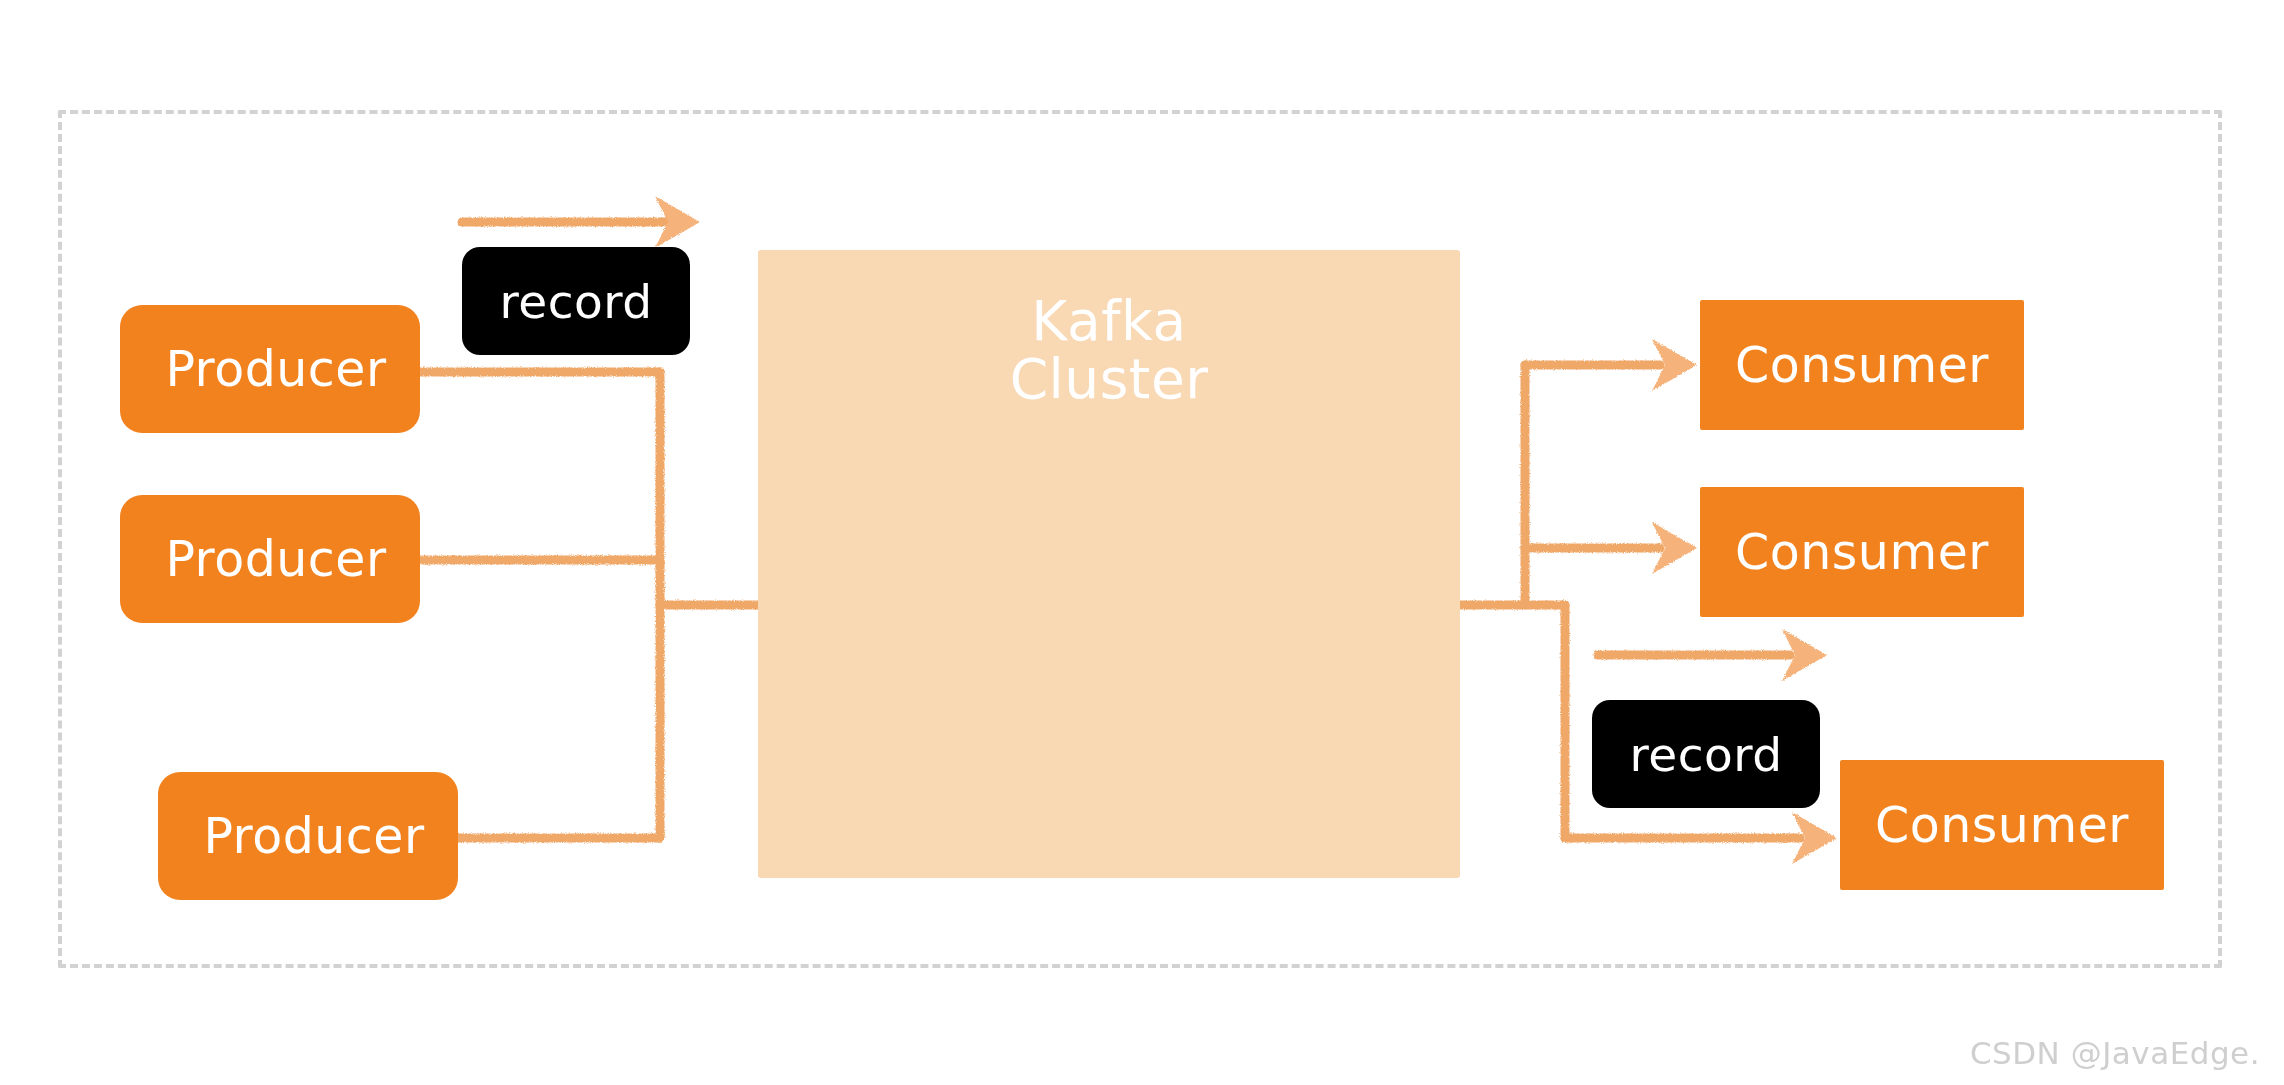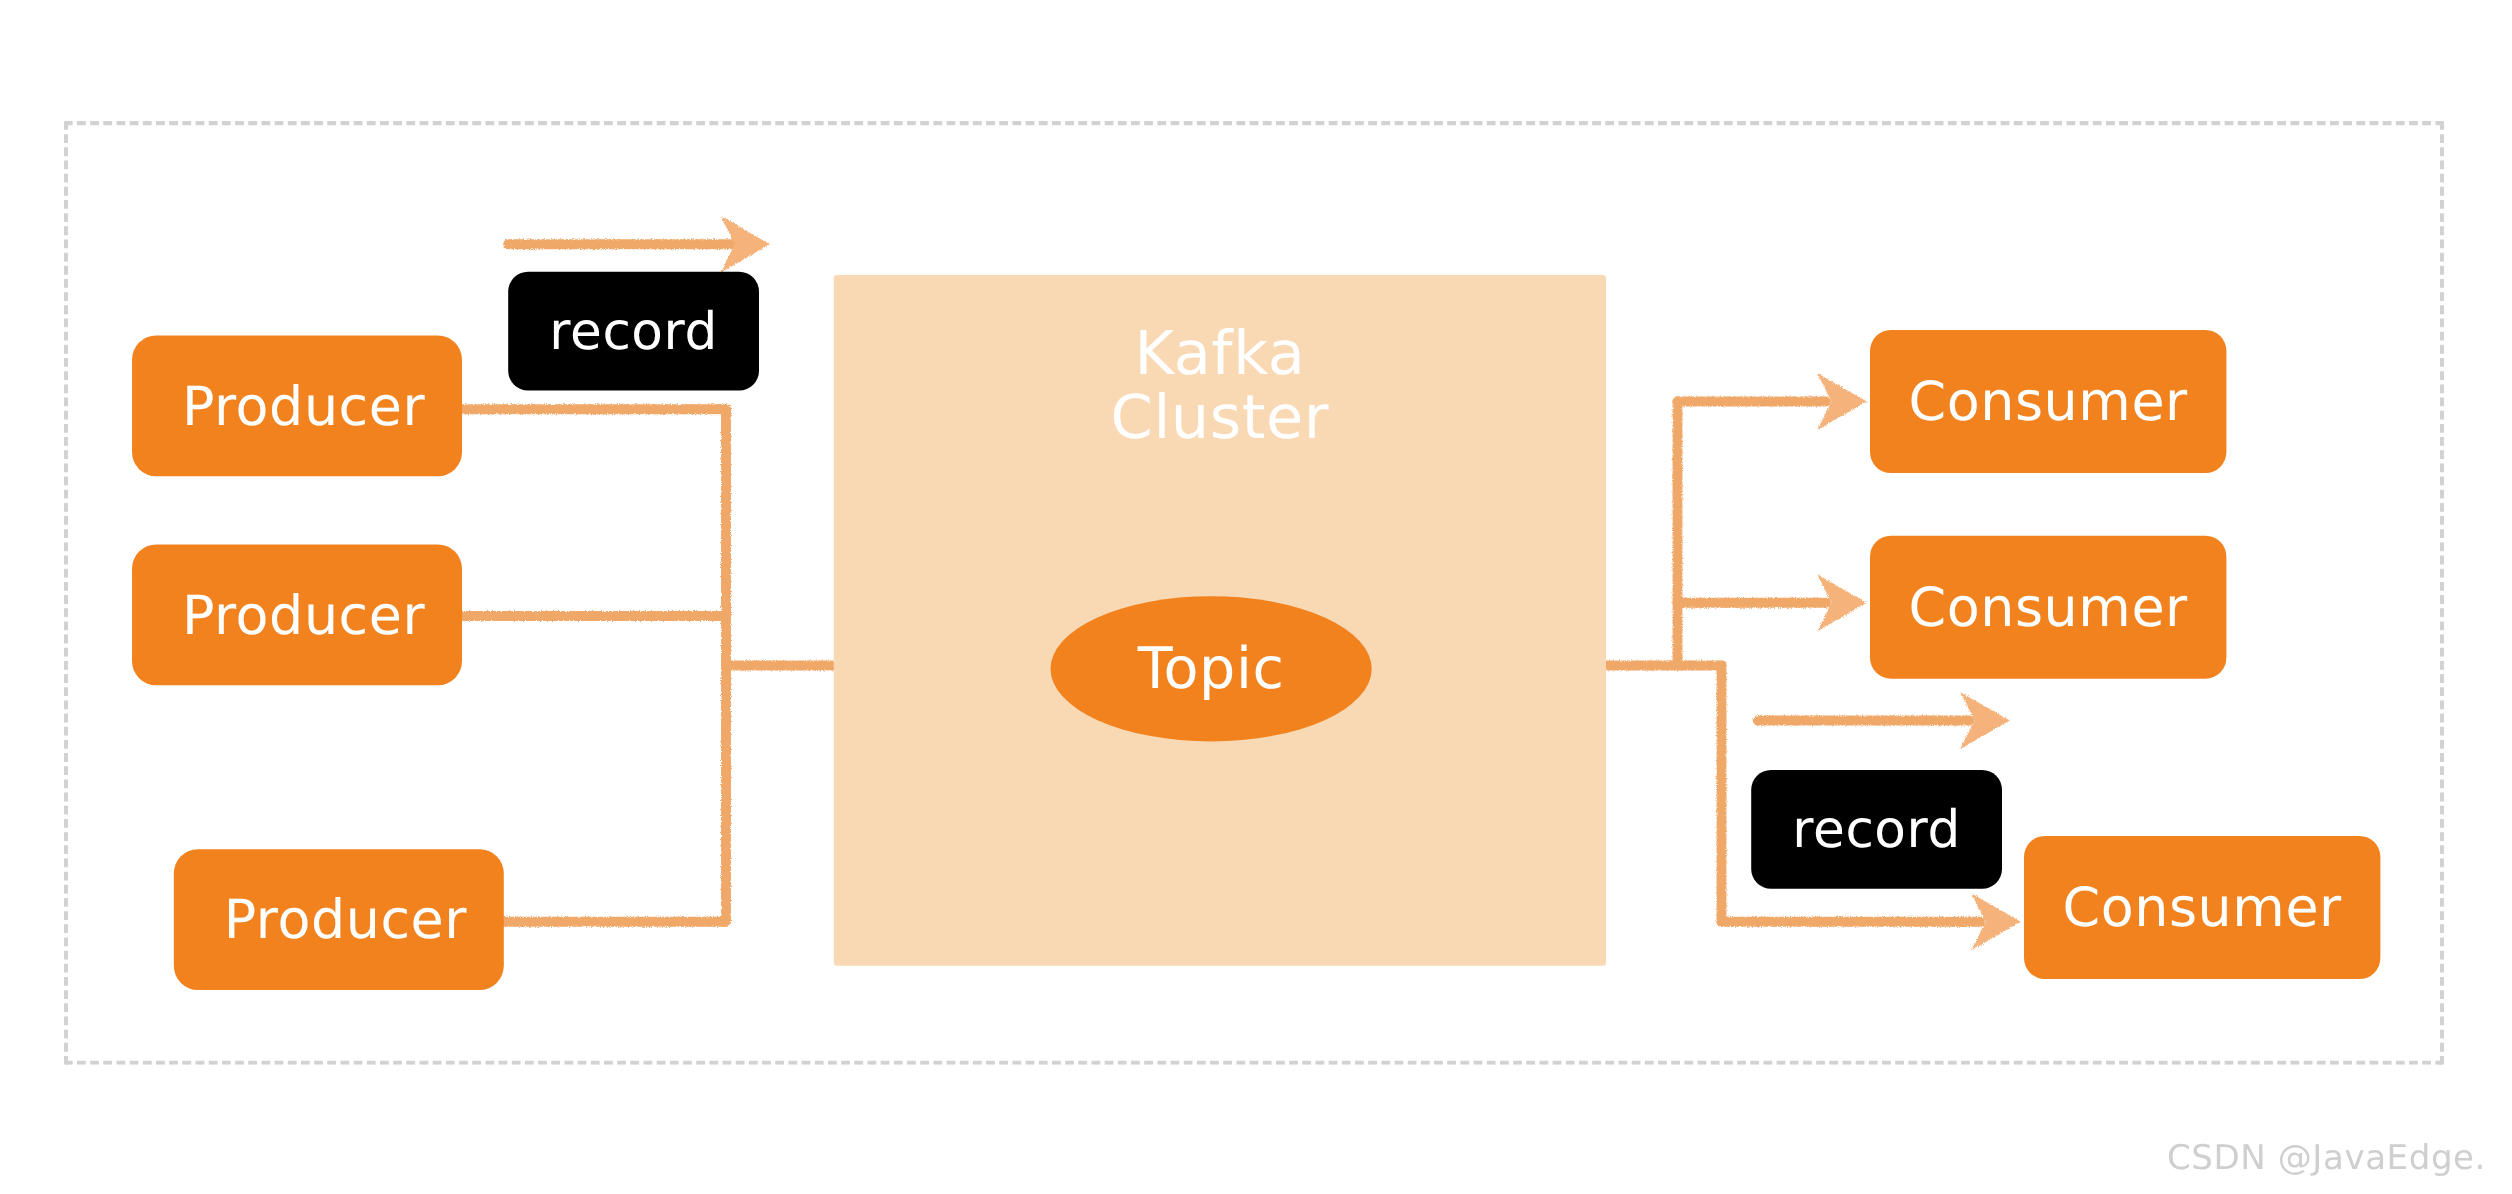--- a/index.html
+++ b/index.html
@@ -30,21 +30,21 @@
     white-space:nowrap;
   }
   .producer{
     background:#F2821E;
     border-radius:22px;
     font-size:49px;
     padding-left:12px;
   }
   .consumer{
     background:#F2821E;
-    border-radius:19px;
+    border-radius:2px;
     font-size:49px;
   }
   .record{
     background:#000000;
     border-radius:18px;
     font-size:47px;
   }
   .cluster{
     background:#F9D8B4;
     color:#ffffff;
@@ -122,21 +122,20 @@
       <path d="M1792,812 L1837,838 L1792,864 L1805,838 Z"></path>
       <path d="M1782,629 L1827,655 L1782,681 L1795,655 Z"></path>
     </g>
   </svg>
 
   <div class="node cluster" style="left:758px; top:250px; width:702px; height:628px; justify-content:flex-start; padding-top:42px;">
     <span class="cluster-title">Kafka</span>
     <span class="cluster-title">Cluster</span>
   </div>
 
-  <div class="node topic" style="left:955px; top:542px; width:292px; height:132px;">Topic</div>
 
   <div class="node producer" style="left:120px; top:305px; width:300px; height:128px;">Producer</div>
 
   <div class="node producer" style="left:120px; top:495px; width:300px; height:128px;">Producer</div>
 
   <div class="node producer" style="left:158px; top:772px; width:300px; height:128px;">Producer</div>
 
   <div class="node record" style="left:462px; top:247px; width:228px; height:108px;">record</div>
 
   <div class="node record" style="left:1592px; top:700px; width:228px; height:108px;">record</div>

